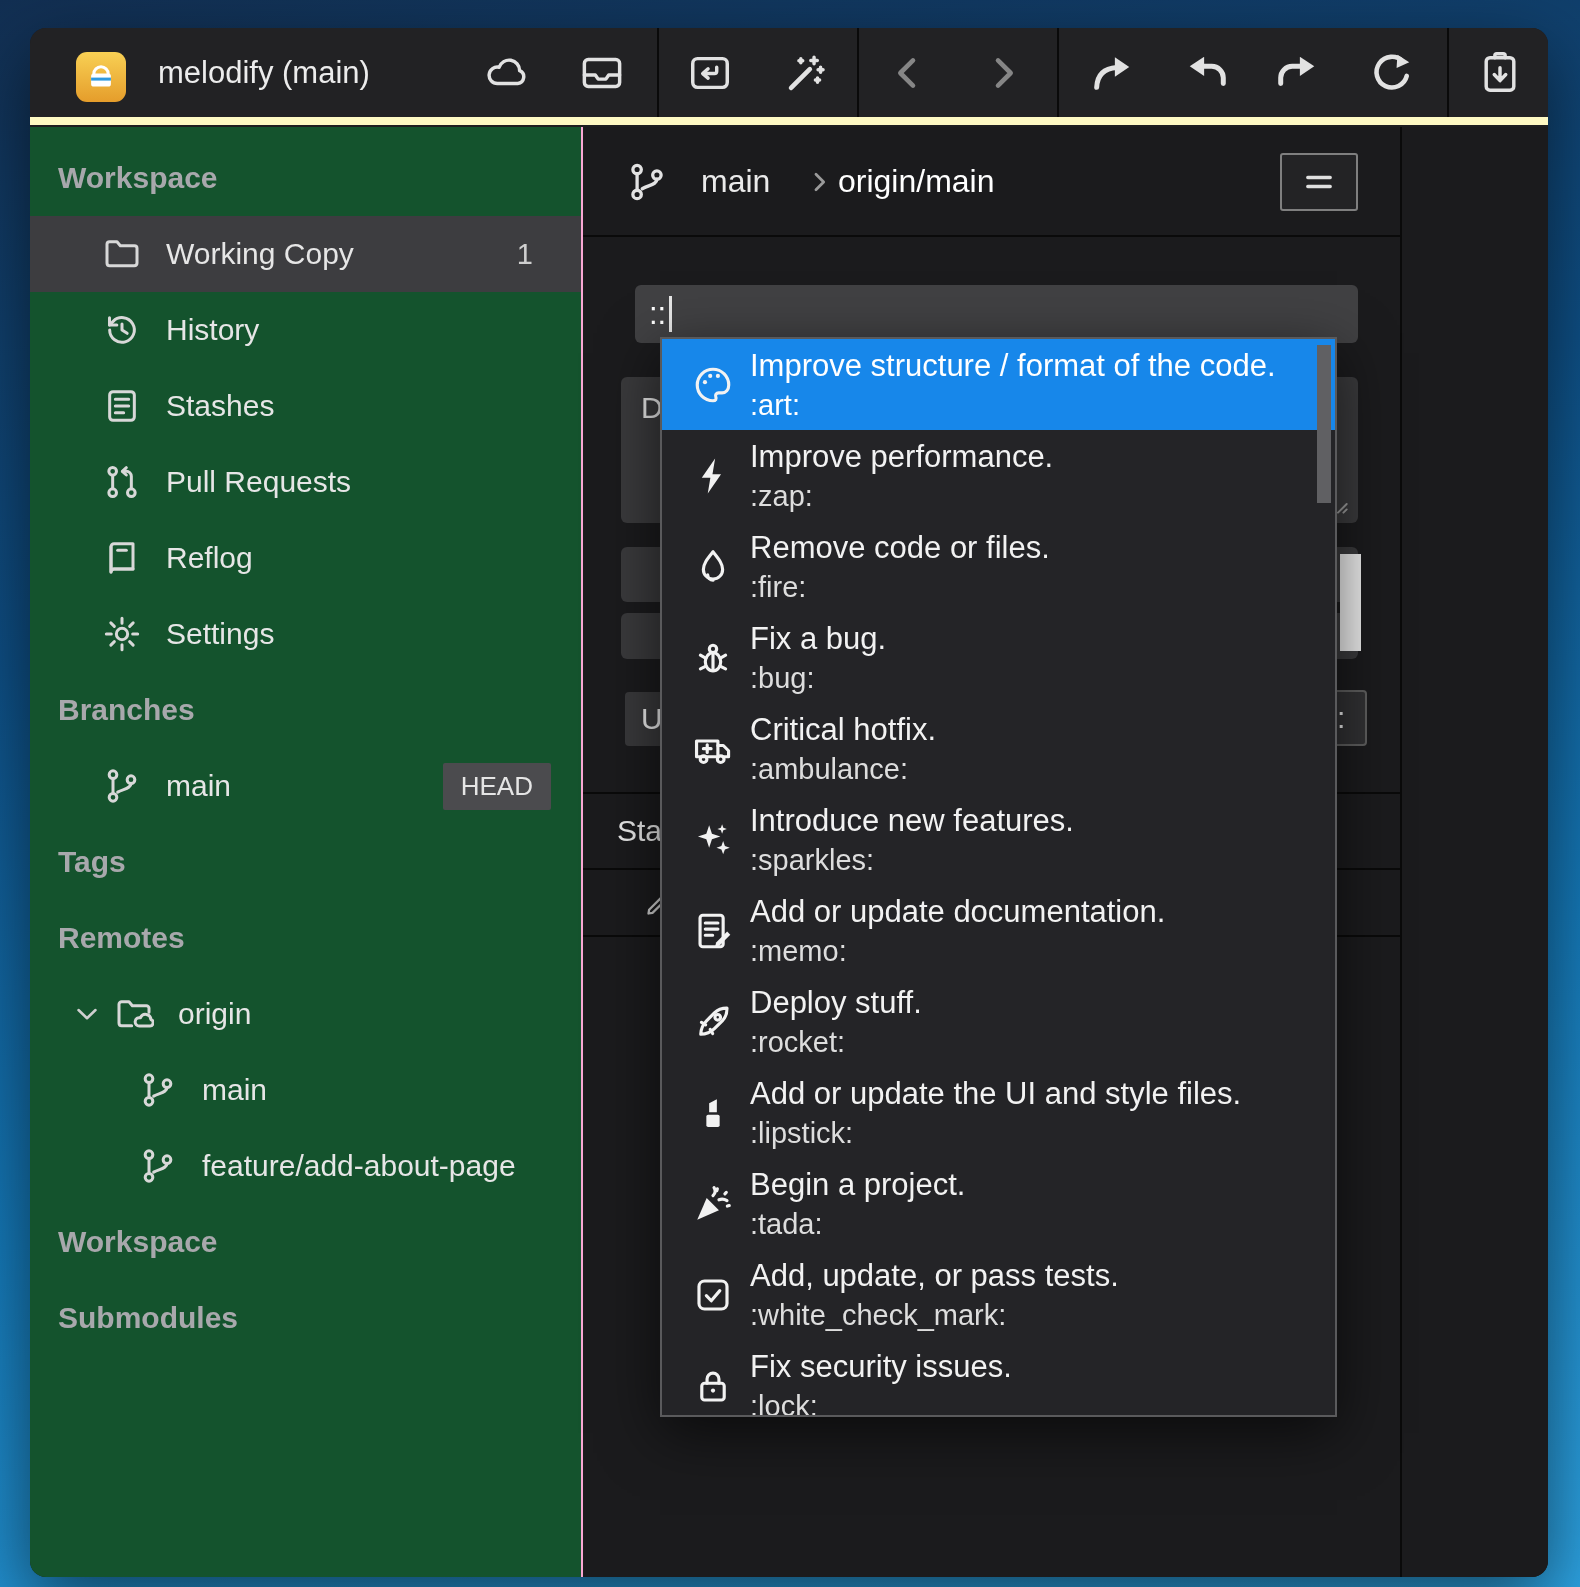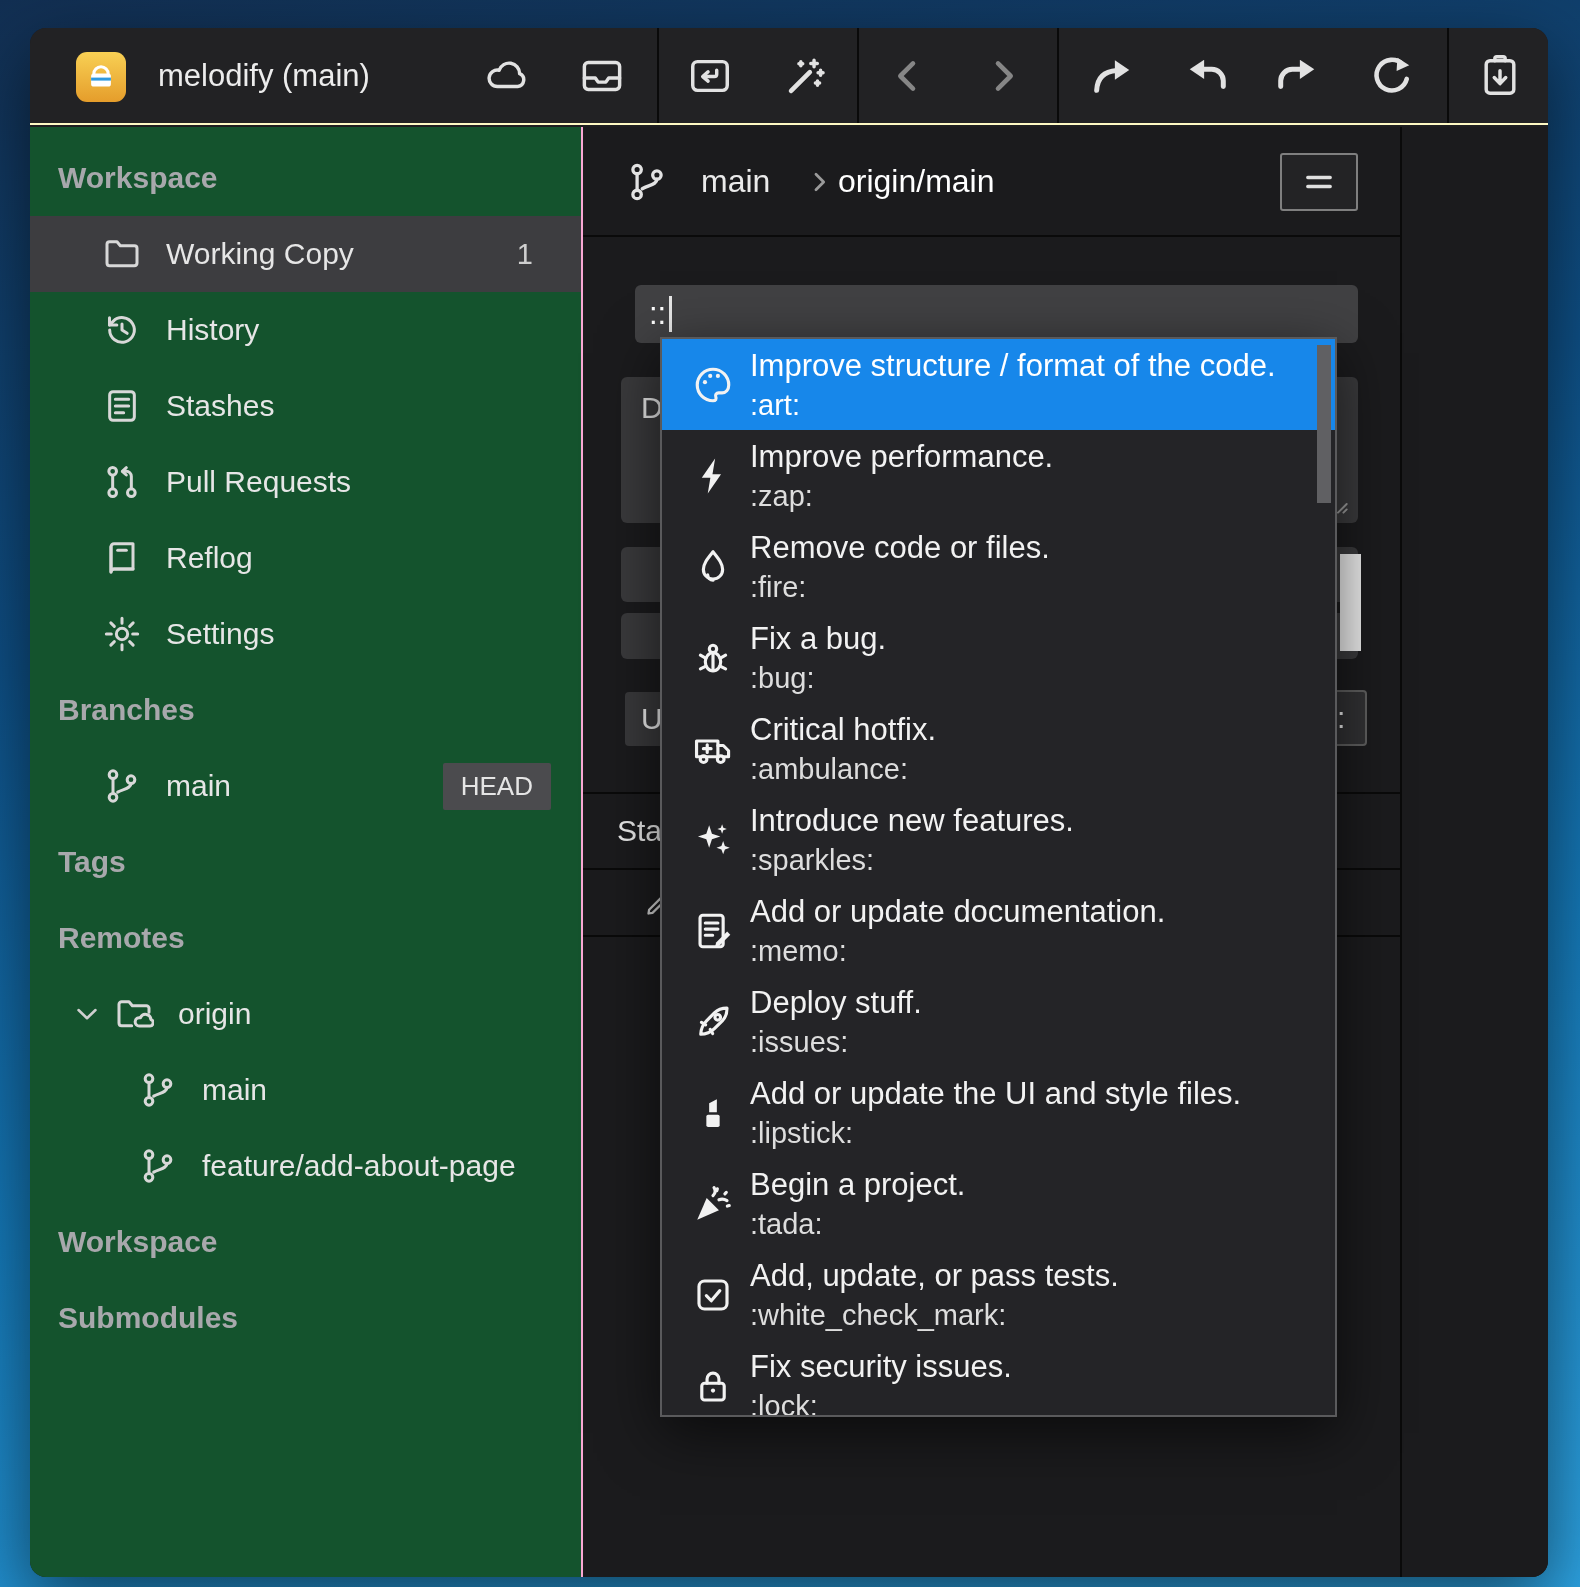--- a/index.html
+++ b/index.html
@@ -3,21 +3,21 @@
 <meta charset="utf-8">
 <style>
   *{box-sizing:border-box;margin:0;padding:0}
   body{margin:0;background:#000;font-family:"Liberation Sans",sans-serif;-webkit-font-smoothing:antialiased}
   .desktop{position:relative;width:1580px;height:1587px;overflow:hidden;
     background:linear-gradient(168deg,#122f52 0%,#0e4f85 35%,#1579b8 65%,#2da3e2 100%)}
   .window{position:absolute;left:30px;top:28px;width:1518px;height:1549px;border-radius:16px;
     background:#1e1e20;overflow:hidden;box-shadow:0 24px 70px rgba(0,0,0,.55)}
 
   
-  .titlebar{position:absolute;left:0;top:0;width:100%;height:97px;background:#222224;border-bottom:2px solid #fef9c3;z-index:5}
+  .titlebar{position:absolute;left:0;top:0;width:100%;height:97px;background:#222224;border-bottom:8px solid #fef9c3;z-index:5}
   .app-icon{position:absolute;left:46px;top:24px;width:50px;height:50px;border-radius:11px;
     background:linear-gradient(180deg,#f8d054,#e59d2b);display:flex;align-items:center;justify-content:center;padding:7px}
   .app-icon svg{width:100%;height:100%}
   .win-title{position:absolute;left:128px;top:50%;transform:translateY(-50%);font-size:31px;color:#ececec}
   .tbi{position:absolute;top:50%;transform:translate(-50%,-50%);width:46px;height:46px;color:#e2e2e2;display:block}
   .tbi svg{width:100%;height:100%;display:block}
   .tbi.dim{color:#868686}
   .tb-sep{position:absolute;top:0;bottom:0;width:2px;background:#0a0a0a}
 
   
@@ -450,21 +450,21 @@
       <div class="ditem">
         <span class="dicon">
             <svg viewBox="0 0 24 24" fill="none" stroke="currentColor" stroke-width="1.8" stroke-linecap="round" stroke-linejoin="round">
               <path d="M5 19c.1-3.4 1.3-5.7 3.3-7.7l4.5-4.5C15 4.6 17.9 4.1 20 4.1c0 2.1-.5 5-2.7 7.2l-4.5 4.5C10.8 17.8 8.4 19 5 19Z"></path>
               <circle cx="14.7" cy="9.3" r="1.6"></circle>
               <path d="M7.8 13.6 5.4 12.2M10.4 16.2l1.4 2.4"></path>
             </svg>
           </span>
         <span class="dtext">
             <span class="dlabel">Deploy stuff.</span>
-            <span class="dcode">:issues:</span>
+            <span class="dcode">:rocket:</span>
           </span>
       </div>
       <div class="ditem">
         <span class="dicon">
             <svg viewBox="0 0 24 24" fill="none" stroke="currentColor" stroke-width="1.8" stroke-linecap="round" stroke-linejoin="round">
               <path d="M9.8 11.6V6.4l4.4-2.2v7.4Z" fill="currentColor" stroke="none"></path>
               <rect x="8.2" y="13" width="7.6" height="7" rx="1" fill="currentColor" stroke="none"></rect>
             </svg>
           </span>
         <span class="dtext">

